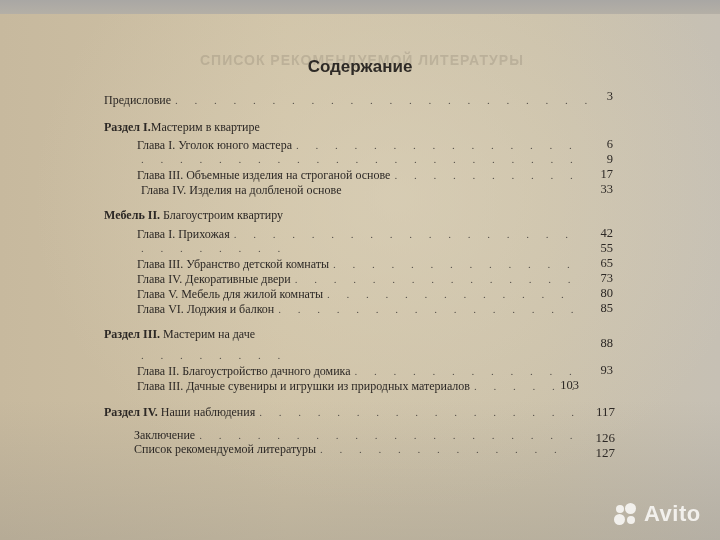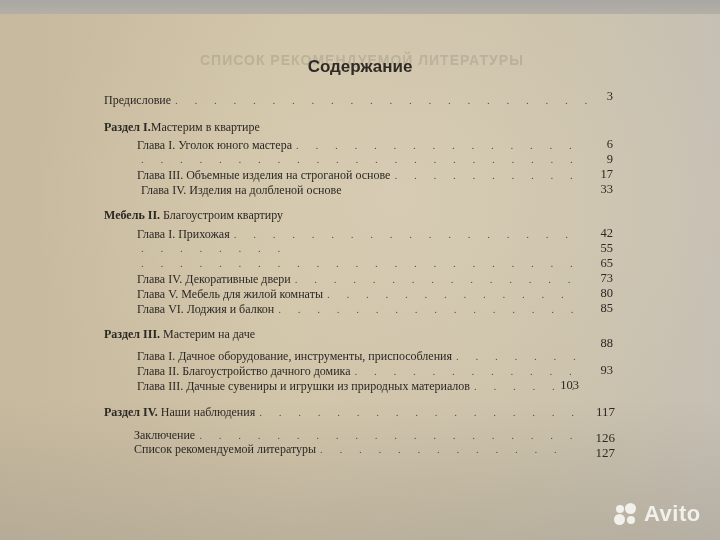--- a/index.html
+++ b/index.html
@@ -103,20 +103,21 @@
   <span class="dots">. . . . . . . . . . . . . . . . . . . . . . . . . . . . . . . . . .</span>
 </div>
 <div class="pg" style="left:573px; top:226px;text-align:right;">42</div>
 
 <div class="row" style="left:137px; top:242px; width:440px;">
   <span class="dots">. . . . . . . .</span>
 </div>
 <div class="pg" style="left:573px; top:241px;">55</div>
 
 <div class="row" style="left:137px; top:257px; width:440px;">
+  <span class="lbl">Глава III. Убранство детской комнаты</span>
   <span class="dots">. . . . . . . . . . . . . . . . . . . . . . . .</span>
 </div>
 <div class="pg" style="left:573px; top:256px;">65</div>
 
 <div class="row" style="left:137px; top:272px; width:440px;">
   <span class="lbl">Глава IV. Декоративные двери</span>
   <span class="dots">. . . . . . . . . . . . . . . . . . . . . . . . . . . .</span>
 </div>
 <div class="pg" style="left:573px; top:271px;">73</div>
 
@@ -130,21 +131,20 @@
   <span class="lbl">Глава VI. Лоджия и балкон</span>
   <span class="dots">. . . . . . . . . . . . . . . . . . . . . . . . . . . . .</span>
 </div>
 <div class="pg" style="left:573px; top:301px;">85</div>
 
 <div class="row" style="left:104px; top:327px;">
   <span class="lbl"><b>Раздел III.</b><span> Мастерим на даче</span></span>
 </div>
 
 <div class="row" style="left:137px; top:349px; width:440px;">
-  <span class="lbl">Глава I. Дачное оборудование, инструменты, приспособления</span>
   <span class="dots">. . . . . . . .</span>
 </div>
 <div class="pg" style="left:573px; top:336px;">88</div>
 
 <div class="row" style="left:137px; top:364px; width:440px;">
   <span class="lbl">Глава II. Благоустройство дачного домика</span>
   <span class="dots">. . . . . . . . . . . . . . . . . . . . .</span>
 </div>
 <div class="pg" style="left:573px; top:363px;">93</div>
 

